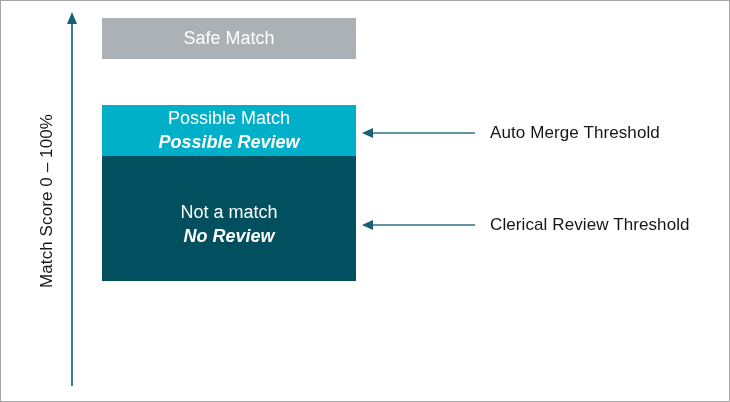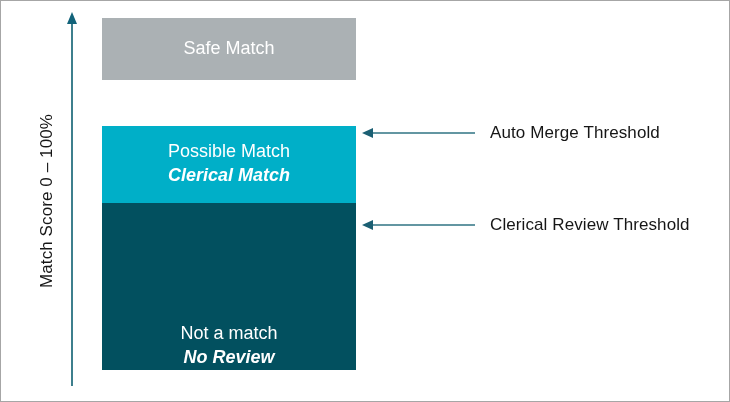--- a/index.html
+++ b/index.html
@@ -46,21 +46,21 @@
     letter-spacing: 0.1px;
     white-space: nowrap;
   }
 
   
   #bar {
     position: absolute;
     left: 101px;
     top: 17px;
     width: 254px;
-    height: 352px;
+    height: 263px;
     display: flex;
     flex-direction: column;
   }
   .band {
     position: relative;
     box-sizing: border-box;
     display: flex;
     flex-direction: column;
     align-items: center;
     color: #ffffff;
@@ -71,21 +71,21 @@
     padding-bottom: 2px;
   }
   #band-possible {
     height: 95px;
     justify-content: center;
     padding-bottom: 1px;
     margin-top: 46px;
   }
   #band-nomatch {
     height: 197px;
-    justify-content: flex-end;
+    justify-content: flex-start;
     padding-top: 44px;
   }
   .band-line-1 {
     font-size: 18px;
     font-weight: normal;
     line-height: 24px;
     white-space: nowrap;
   }
   .band-line-2 {
     font-size: 18px;
@@ -132,21 +132,21 @@
   </div>
 
   <div id="bar">
 
     <div class="band" id="band-safe" style="background:#abb1b4">
       <div class="band-line-1">Safe Match</div>
     </div>
 
     <div class="band" id="band-possible" style="background:#00afc8">
       <div class="band-line-1">Possible Match</div>
-      <div class="band-line-2">Clerical Match</div>
+      <div class="band-line-2">Possible Review</div>
     </div>
 
     <div class="band" id="band-nomatch" style="background:#02505f">
       <div class="band-line-1">Not a match</div>
       <div class="band-line-2">No Review</div>
     </div>
 
   </div>
 
   <div class="callout" id="callout-auto-merge">

